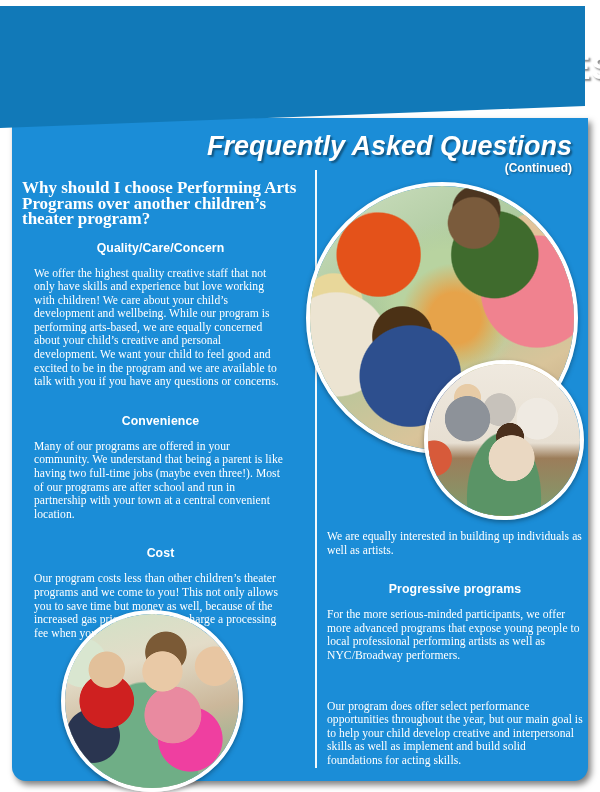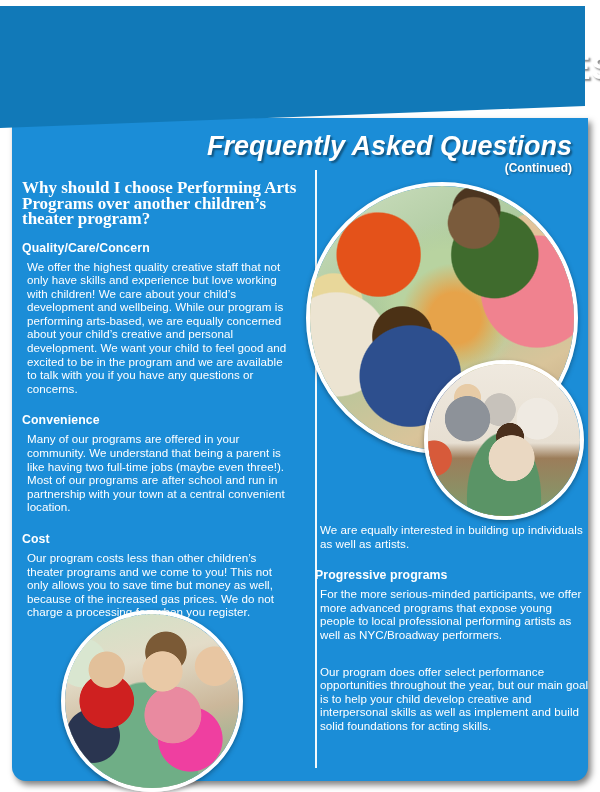--- a/index.html
+++ b/index.html
@@ -61,24 +61,26 @@
   .col-right-wrap{position:absolute;left:303px;top:400px;width:280px;z-index:5;}
 
   .divider{
     position:absolute;left:303px;top:52px;width:2px;height:598px;
     background:#ffffff;opacity:.95;z-index:5;
   }
 
   h3.sec{
     margin:0 0 1px 0;font-size:12.3px;font-weight:bold;color:#ffffff;
     letter-spacing:.1px;
+    text-align:center;
   }
   p.body{
-    margin:5px;font-size:11.6px;line-height:13.6px;color:#ffffff;
+    margin:12px;font-size:11.6px;line-height:13.6px;color:#ffffff;
     letter-spacing:.05px;
+    font-family:Liberation Serif, serif;
   }
   .q{
     margin:0 0 14px 0;font-size:17px;font-weight:bold;line-height:15.5px;
     color:#ffffff;
     font-family:Liberation Serif, serif;
   }
   .gap{height:13px;}
 
   
   .photo{

